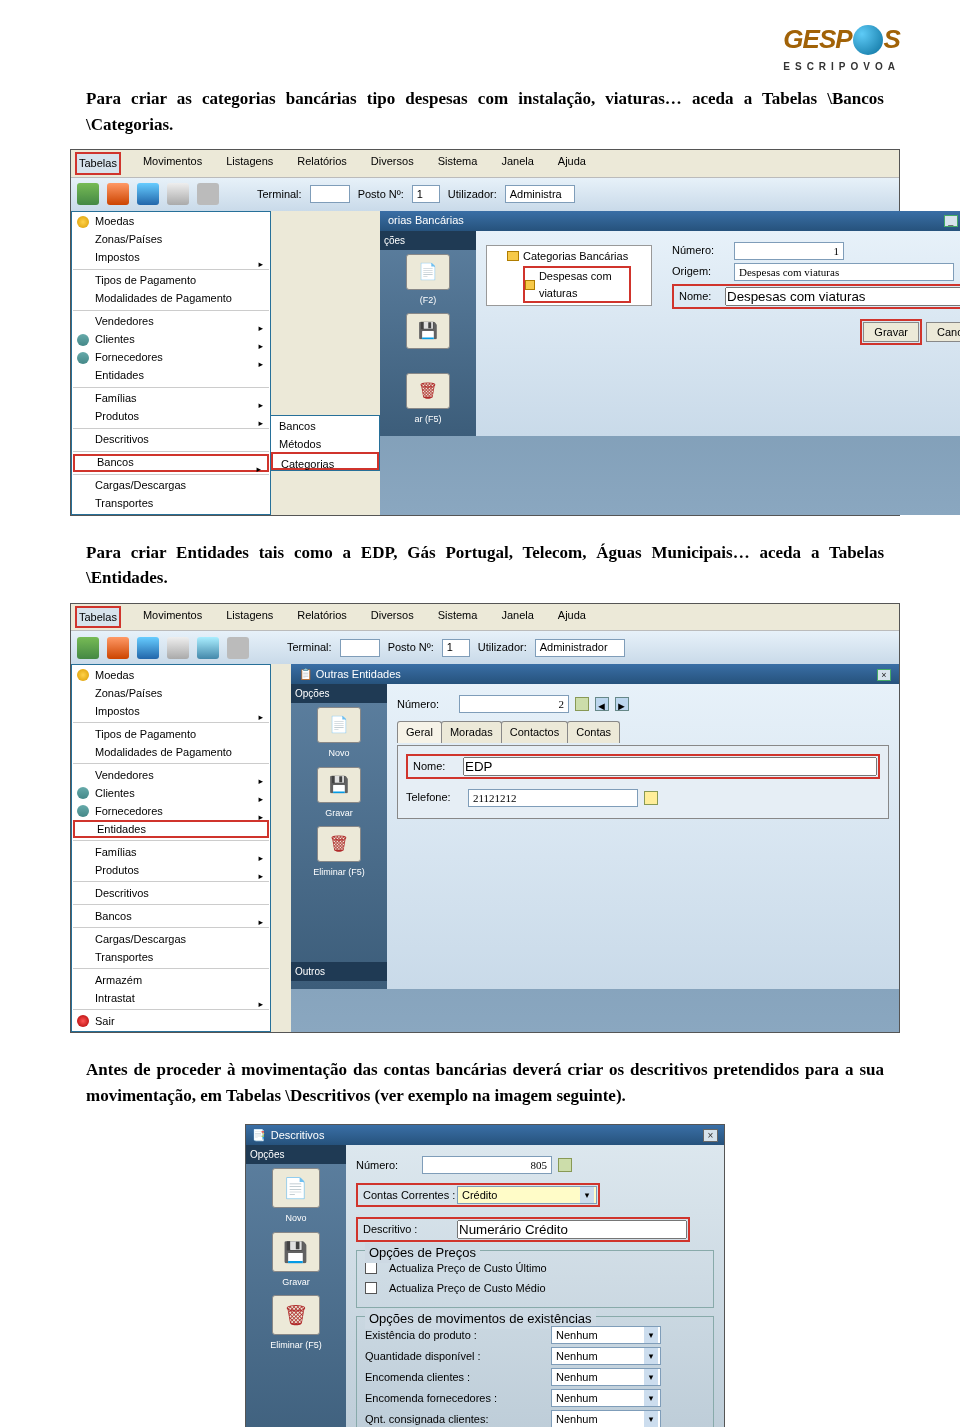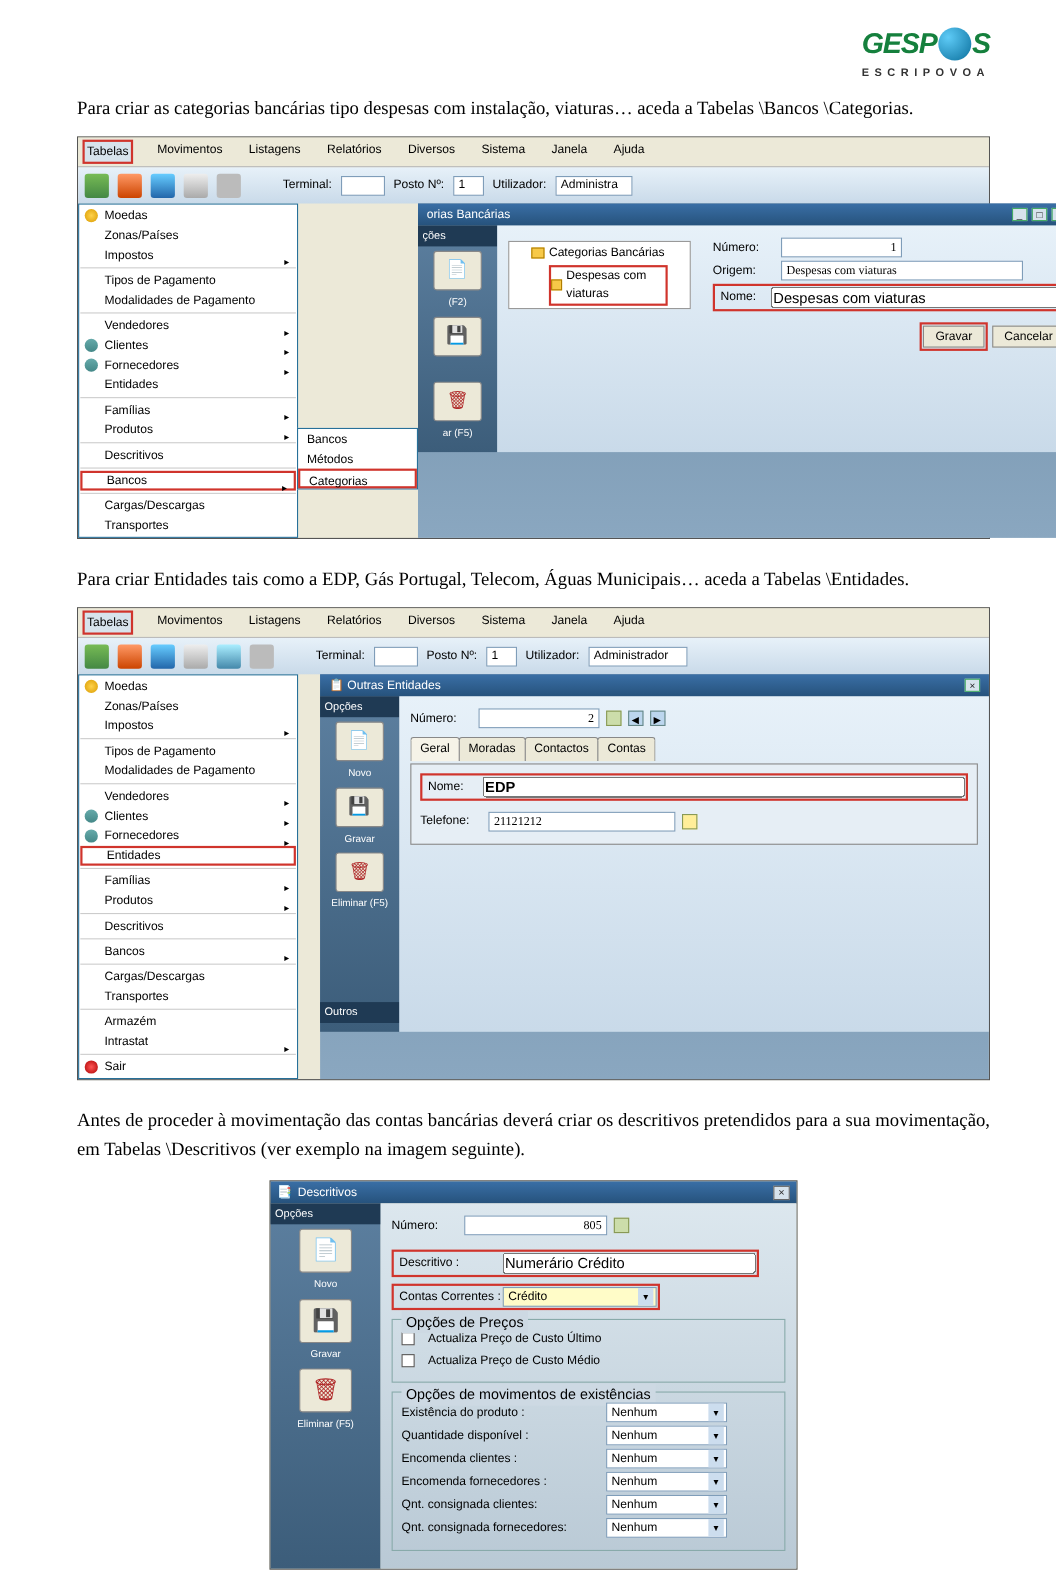--- a/index.html
+++ b/index.html
@@ -21,21 +21,21 @@
   .logo-wrap {
     display: inline-flex;
     flex-direction: column;
     align-items: center;
   }
   .logo-top {
     font-family: Arial, sans-serif;
     font-weight: 900;
     font-style: italic;
     font-size: 26px;
-    color: #15803d;
+    color: #a16207;
     display: flex;
     align-items: center;
     letter-spacing: -1px;
   }
   .logo-top .sphere {
     width: 30px;
     height: 30px;
     background: radial-gradient(circle at 30% 30%, #5ecbf7, #0a6f9c);
     border-radius: 50%;
     margin: 0 1px;
@@ -43,21 +43,22 @@
   }
   .logo-bot {
     font-family: Arial, sans-serif;
     font-weight: 900;
     font-size: 10px;
     letter-spacing: 5px;
     color: #333;
   }
   .body-text {
     text-align: justify;
-    margin: 12px 0;
+    margin: 12px 16px;
+    font-weight: bold;
   }
 
   
   .screenshot {
     font-family: Tahoma, Arial, sans-serif;
     font-size: 11px;
     color: #000;
     border: 1px solid #555;
     margin: 4px 0 24px 0;
     background: #ece9d8;
@@ -156,21 +157,21 @@
     height: 20px;
     align-items: center;
   }
   .titlebar .wctrls span {
     display:inline-block; width:14px; height:12px;
     background:#d7e3ec; border:1px solid #4a6;
     font-size:9px; text-align:center; line-height:10px; color:#222;
     margin-left:1px;
   }
   .side-pane {
-    width: 72px;
+    width: 96px;
     background: linear-gradient(to bottom, #5c7f9f, #3c5d7a);
     color: #fff;
     padding: 4px 4px;
     font-size: 10px;
   }
   .side-pane .hdr { background:#1f3a54; padding:2px 4px; margin:-4px -4px 4px -4px; }
   .side-pane .btn-icon {
     width: 44px; height: 36px; margin: 4px auto;
     background: #ece9d8;
     border: 1px solid #888;
@@ -573,21 +574,21 @@
           </div>
           <div class="tabs">
             <div class="tab active">Geral</div>
             <div class="tab">Moradas</div>
             <div class="tab">Contactos</div>
             <div class="tab">Contas</div>
           </div>
           <div style="border:1px solid #888; background:#e6eef5; padding:8px;">
             <div class="redwrap" style="width:100%;">
               <span class="flabel" style="width:54px; padding-left:4px;">Nome:</span>
-              <input style="flex: 1 1 0%; width: 380px; font-weight: bold;" value="EDP">
+              <input style="flex: 1 1 0%; width: 380px;" value="EDP">
             </div>
             <div class="form-row" style="margin-top:10px;">
               <span class="flabel">Telefone:</span>
               <input style="width: 170px;" value="21121212">
               <span class="small-ico" style="background:#fe9;"></span>
             </div>
           </div>
         </div>
       </div>
     </div>
@@ -612,30 +613,30 @@
       <div class="lbl">Gravar</div>
       <div class="btn-icon" style="color:#b02a2a;">🗑</div>
       <div class="lbl">Eliminar (F5)</div>
     </div>
     <div class="form3">
       <div class="form-row">
         <span class="flabel" style="width:60px;">Número:</span>
         <input style="width: 130px; text-align: right;" value="805">
         <span class="small-ico"></span>
       </div>
-      <div class="redwrap" style="margin-top:10px;">
-        <span style="width:98px; padding-left:4px;">Descritivo :</span>
-        <input style="width: 230px;" value="Numerário Crédito">
-      </div>
       <div class="redwrap" style="margin-top:6px;">
         <span style="width:98px; padding-left:4px;">Contas Correntes :</span>
         <span class="dropdown" style="background:#fffcc8; width:140px;">
               <span>Crédito</span>
             </span>
       </div>
+      <div class="redwrap" style="margin-top:10px;">
+        <span style="width:98px; padding-left:4px;">Descritivo :</span>
+        <input style="width: 230px;" value="Numerário Crédito">
+      </div>
 
       <div class="fieldset">
         <span class="legend">Opções de Preços</span>
         <div class="form-row">
               <span class="checkbox"></span>
               <span>Actualiza Preço de Custo Último</span>
             </div>
         <div class="form-row">
               <span class="checkbox"></span>
               <span>Actualiza Preço de Custo Médio</span>

